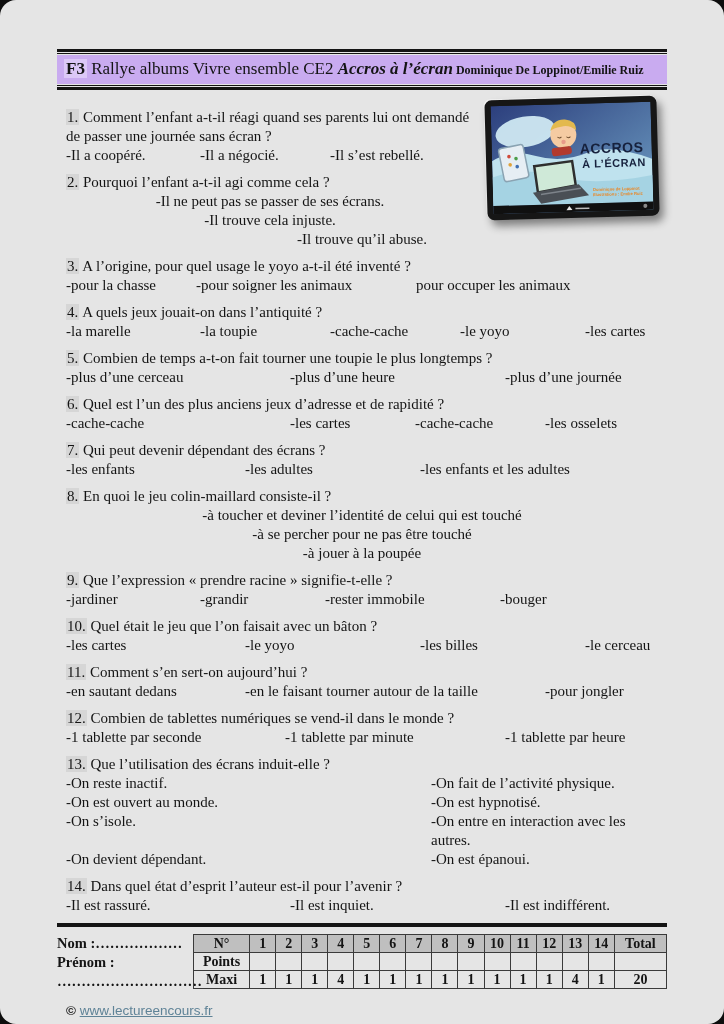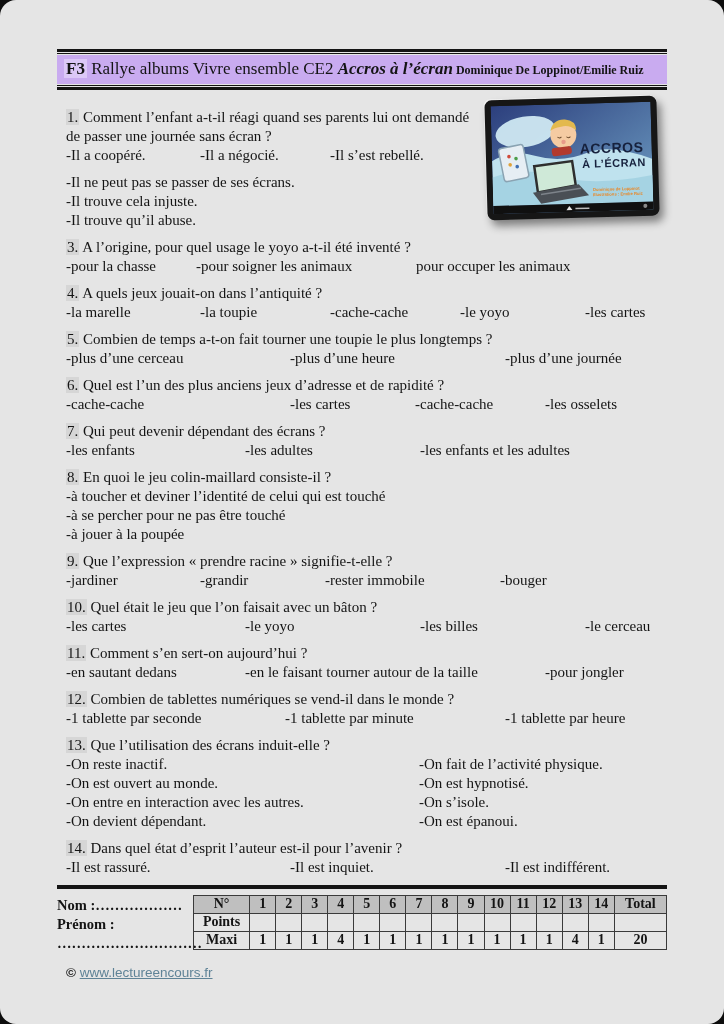--- a/index.html
+++ b/index.html
@@ -39,25 +39,25 @@
     box-shadow:4px 6px 9px rgba(0,0,0,0.45), -1px -1px 0 rgba(255,255,255,0.6);
   }
   .book-frame svg{display:block;width:100%;height:100%;}
   
   .main{margin:18px 66px 0 66px;font-size:15px;line-height:19px;}
   .q{margin:0 0 8px 0;}
   .q-title{font-weight:normal;}
   .qnum{background:var(--number-highlight);padding:0 1px;}
   .opts-row{white-space:nowrap;}
   .opt{display:inline-block;}
-  .opt-line{display:block;}
-  .two-col{display:grid;grid-template-columns:349px 1fr;column-gap:4px;}
+  .opt-line{display:block;text-align:center;}
+  .two-col{display:grid;grid-template-columns:349px 1fr;column-gap:16px;}
   
   .bottom-rule{margin:2px 57px 0 57px;border-top:4px solid var(--ink);}
-  .score-area{display:flex;margin:6px 57px 0 57px;align-items:flex-start;}
+  .score-area{display:flex;margin:6px 57px 0 57px;align-items:center;}
   .name-block{width:136px;font-weight:bold;font-size:14.5px;line-height:19px;padding-top:1px;}
   .score-table{border-collapse:collapse;flex:1;font-size:14px;}
   .score-table td{
     border:1px solid #3a3a3a;text-align:center;font-weight:bold;
     height:18px;padding:0 1px;
   }
   .score-table tr.hdr td{background:var(--table-header-bg);}
   .score-table td.lbl{width:56px;}
   .score-table td.num{width:26px;}
   .score-table td.tot{width:52px;}
@@ -131,20 +131,21 @@
     </div>
 
     <div class="q">
       <div class="q-title"><span class="qnum">1.</span><span> Comment l’enfant a-t-il réagi quand ses parents lui ont demandé de passer une journée sans écran ?</span></div>
       <div class="opts-row">
         <span class="opt" style="width:134px">-Il a coopéré.</span><span class="opt" style="width:130px">-Il a négocié.</span><span class="opt">-Il s’est rebellé.</span>
       </div>
     </div>
 
     <div class="q">
+      <div class="q-title"><span class="qnum">2.</span><span> Pourquoi l’enfant a-t-il agi comme cela ?</span></div>
       <span class="opt-line">-Il ne peut pas se passer de ses écrans.</span>
       <span class="opt-line">-Il trouve cela injuste.</span>
       <span class="opt-line">-Il trouve qu’il abuse.</span>
     </div>
 
     <div class="q">
       <div class="q-title"><span class="qnum">3.</span><span> A l’origine, pour quel usage le yoyo a-t-il été inventé ?</span></div>
       <div class="opts-row">
         <span class="opt" style="width:130px">-pour la chasse</span><span class="opt" style="width:220px">-pour soigner les animaux</span><span class="opt">pour occuper les animaux</span>
       </div>
@@ -213,22 +214,22 @@
       </div>
     </div>
 
     <div class="q">
       <div class="q-title"><span class="qnum">13.</span><span> Que l’utilisation des écrans induit-elle ?</span></div>
       <div class="two-col">
         <span>-On reste inactif.</span>
           <span>-On fait de l’activité physique.</span>
         <span>-On est ouvert au monde.</span>
           <span>-On est hypnotisé.</span>
-        <span>-On entre en interaction avec les autres.</span>
-          <span>-On s’isole.</span>
+        <span>-On s’isole.</span>
+          <span>-On entre en interaction avec les autres.</span>
         <span>-On devient dépendant.</span>
           <span>-On est épanoui.</span>
       </div>
     </div>
 
     <div class="q">
       <div class="q-title"><span class="qnum">14.</span><span> Dans quel état d’esprit l’auteur est-il pour l’avenir ?</span></div>
       <div class="opts-row">
         <span class="opt" style="width:224px">-Il est rassuré.</span><span class="opt" style="width:215px">-Il est inquiet.</span><span class="opt">-Il est indifférent.</span>
       </div>

